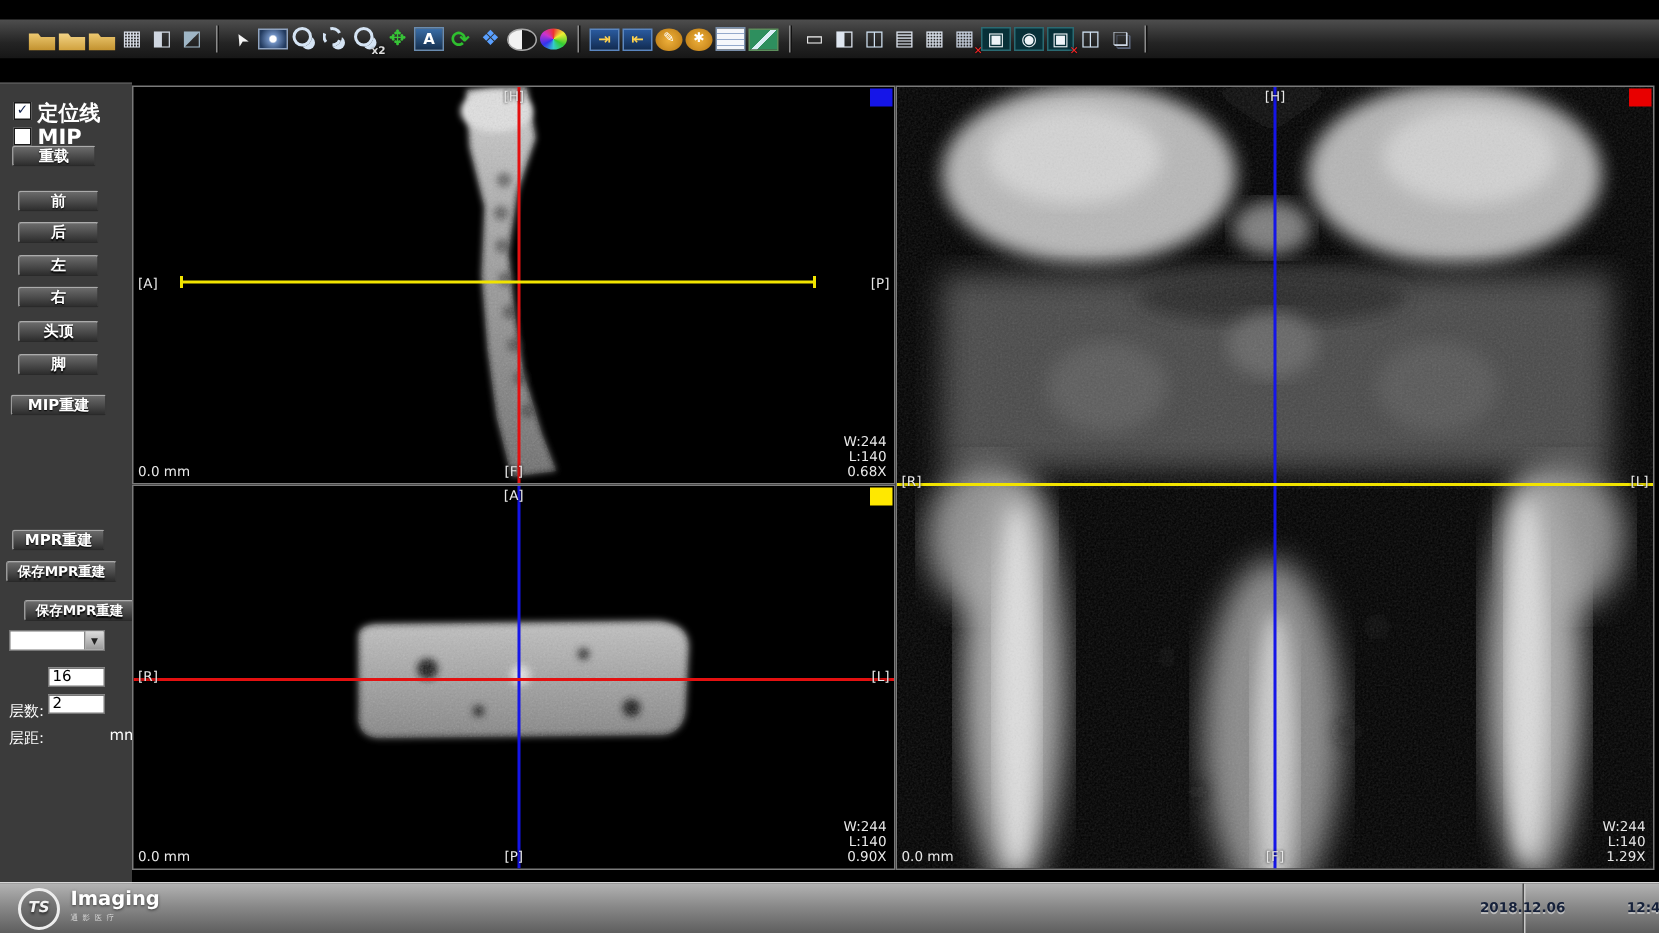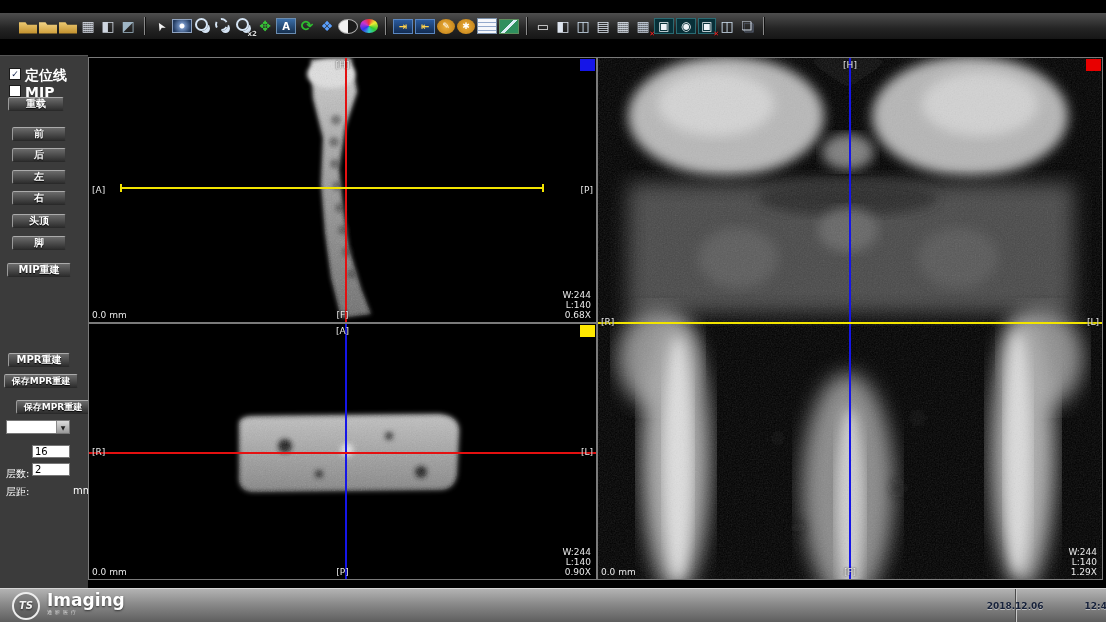--- a/index.html
+++ b/index.html
@@ -68,21 +68,21 @@
   .marker{position:absolute;top:1px;right:1px;width:15px;height:12px;z-index:6;cursor:pointer;}
 
   
   #statusbar{position:absolute;left:0;top:588px;width:1106px;height:34px;
     background:linear-gradient(#b3b3b3,#8a8a8a 45%,#5e5e5e);border-top:1px solid #d5d5d5;
     display:flex;align-items:center;box-sizing:border-box;}
   #logo-circle{width:24px;height:24px;border:2px solid #ededed;border-radius:50%;margin-left:12px;
     display:flex;align-items:center;justify-content:center;color:#f2f2f2;font-size:10px;
     font-style:italic;font-weight:bold;text-shadow:0 1px 2px #222;background:rgba(40,40,40,.25);}
   #brandcol{margin-left:7px;display:flex;flex-direction:column;line-height:12px;}
-  #brand{color:#fff;font-size:17px;font-weight:bold;text-shadow:0 1px 2px #333;}
+  #brand{color:#fff;font-size:13px;font-weight:bold;text-shadow:0 1px 2px #333;}
   #brand-sub{color:#d8d8d8;font-size:5px;letter-spacing:3px;}
   #datepanel{position:absolute;right:0;top:0;width:90px;height:34px;
     border-left:1px solid #4a4a4a;box-shadow:inset 1px 0 0 #c8c8c8;
     display:flex;align-items:center;justify-content:center;}
   #datetime{display:flex;flex-direction:row;align-items:center;line-height:11px;gap:41px;}
   #sdate,#stime{color:#16213a;font-size:9px;font-weight:bold;text-shadow:0 1px 0 #bdbdbd;}
   #date-icon{width:11px;height:8px;background:linear-gradient(#cfe6ff,#5e93d8);
     border:1px solid #2a4d86;border-radius:1px;margin-left:4px;}
 </style>
 </head>

